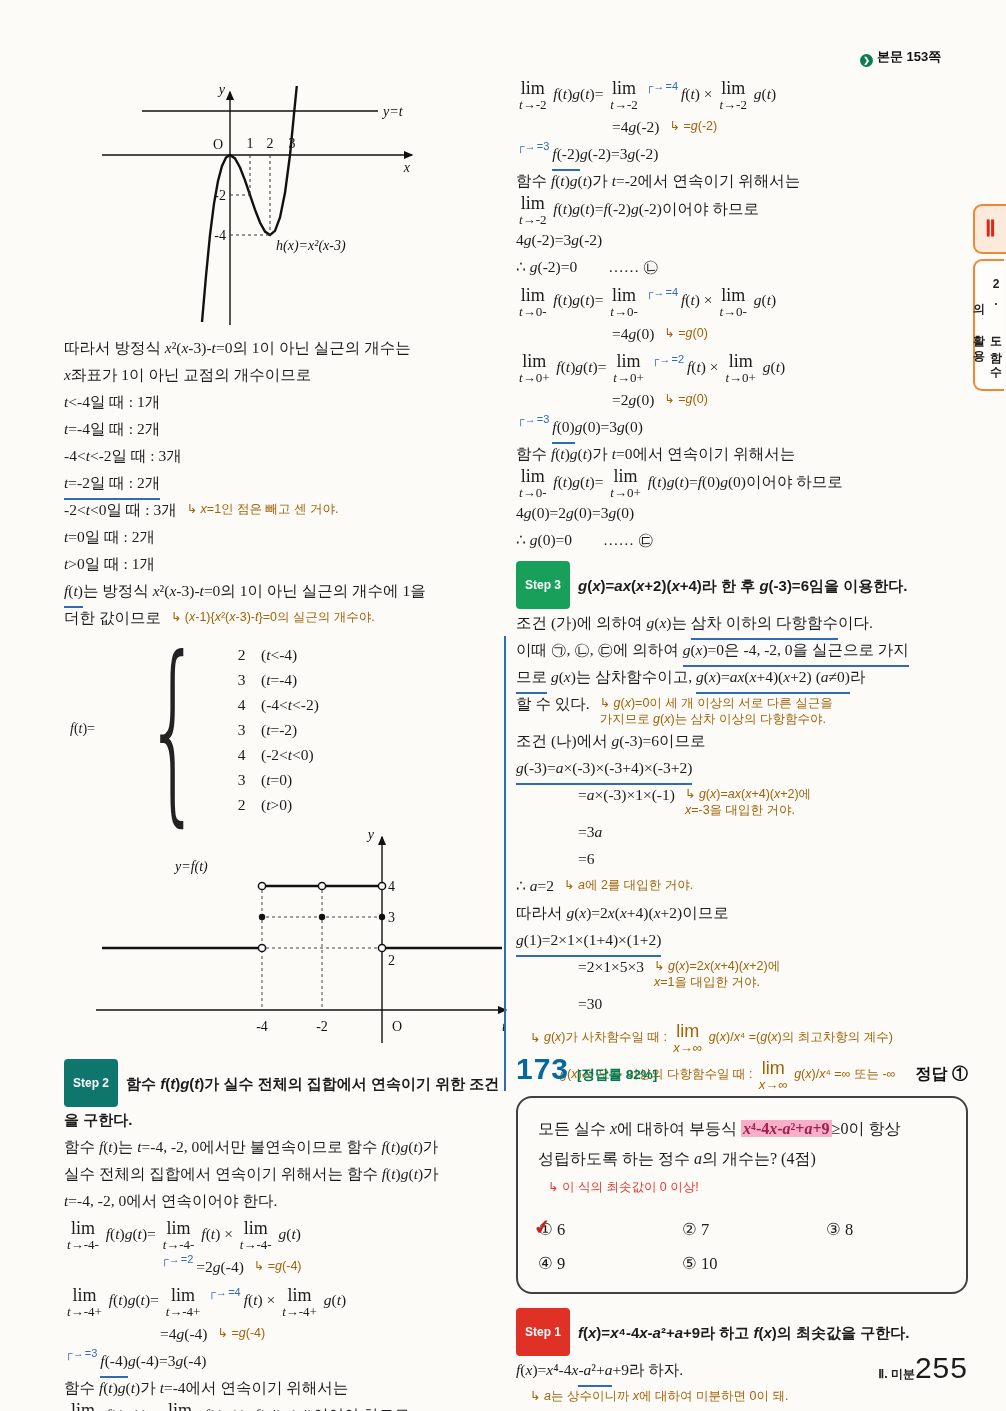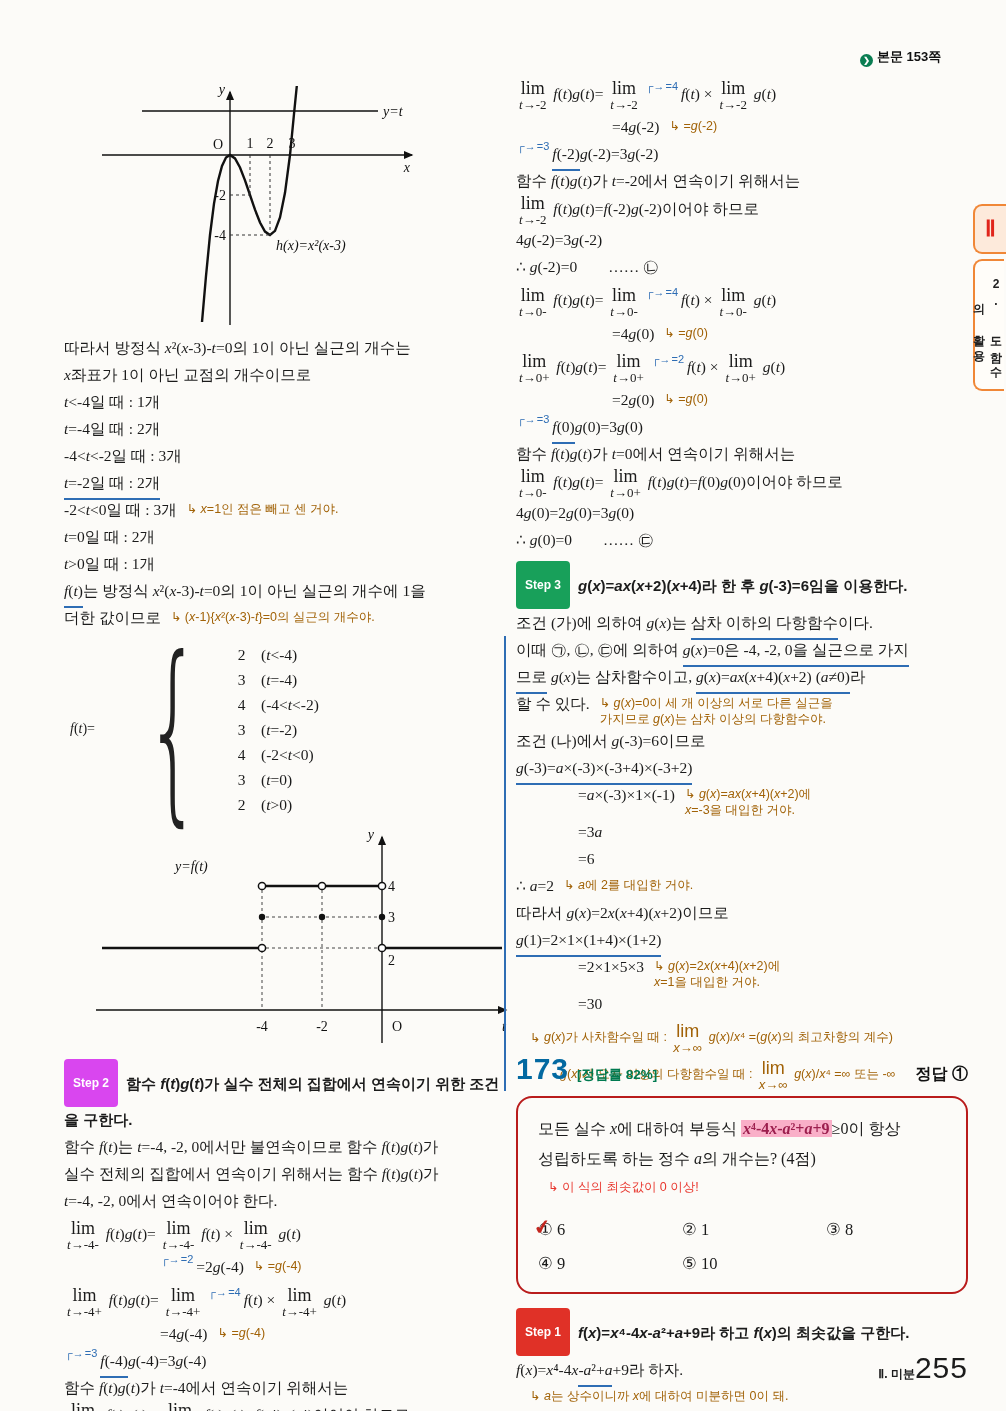--- a/index.html
+++ b/index.html
@@ -19,21 +19,21 @@
   .ub{border-bottom:2px solid #2e6db4;padding-bottom:7px;}
   .mark{color:#2e6db4;font:11px "Liberation Sans",sans-serif;position:relative;top:-9px;margin:0 3px 0 1px;white-space:nowrap;}
   .mark::before{content:"┌→";margin-right:1px;}
   .annot{color:#a16207;font:12.5px "Liberation Sans",sans-serif;margin-left:10px;display:inline-block;
          vertical-align:top;line-height:16px;padding-top:5px;}
   .annot::before{content:"↳ ";}
   .annot.na::before{content:"";}
   .annot.ra{color:#e8362d;}
   .badge{display:inline-block;padding:17px 9px;border-radius:4px;color:#fff;
          font:bold 12px "Liberation Sans",sans-serif;margin-right:8px;vertical-align:2px;}
-  .b-blue{background:#d946ef;} .b-green{background:#18a05a;} .b-red{background:#e03127;}
+  .b-blue{background:#0f766e;} .b-green{background:#18a05a;} .b-red{background:#e03127;}
   .stitle{font:bold 15px "Liberation Sans",sans-serif;line-height:26px;}
   .col{position:absolute;}
   #col-left{left:64px;top:80px;width:438px;}
   #col-right{left:516px;top:74px;width:456px;}
   #block-173{left:516px;top:1052px;width:452px;}
   
   .pw{display:flex;align-items:center;margin:8px 0 6px 6px;}
   .pw-l{font-size:14px;margin-right:16px;}
   .brace{font-family:"DejaVu Sans",sans-serif;font-size:196px;line-height:180px;transform:scaleX(.45);
          transform-origin:center;font-weight:200;color:#222;}
@@ -54,21 +54,21 @@
         writing-mode:vertical-rl;text-orientation:upright;font:bold 12px "Liberation Sans",sans-serif;
         color:#222;height:132px;padding:9px 0;text-align:center;letter-spacing:3px;width:31px;box-sizing:border-box;}
   #footer{position:absolute;right:38px;bottom:26px;display:flex;align-items:baseline;gap:0;}
   #footer .sec{font:bold 12px "Liberation Sans",sans-serif;}
   #footer .pnum{font:400 30px "Liberation Sans",sans-serif;letter-spacing:1px;}
   
   .p-head{display:flex;align-items:baseline;}
   .p-num{font:bold 30px "Liberation Sans",sans-serif;color:#0369a1;letter-spacing:1px;}
   .p-rate{font:bold 13.5px "Liberation Sans",sans-serif;color:#007a50;margin-left:8px;}
   .p-ans{margin-left:auto;font:bold 16px "Liberation Sans",sans-serif;color:#111;}
-  .qbox{border:2px solid #b91c1c;border-radius:16px;padding:16px 20px 18px 20px;margin-top:10px;}
+  .qbox{border:2px solid #404040;border-radius:16px;padding:16px 20px 18px 20px;margin-top:10px;}
   .qbox .ln{font-size:16px;line-height:30px;}
   .hl{background:#f9afc8;color:#9c1f4e;font-weight:bold;padding:0 2px;}
   .choices{display:grid;grid-template-columns:1.2fr 1.2fr 1fr;row-gap:14px;margin-top:16px;font-size:16.5px;}
   .choice{position:relative;}
   .chk{position:absolute;left:-4px;top:-5px;color:#c3261f;font-size:20px;transform:rotate(-10deg);}
   
   .bluebox{border-left:2px solid #2e6db4;padding-left:10px;margin-left:-12px;}
   .sec-gap{height:8px;}
 </style>
 </head>
@@ -314,21 +314,21 @@
       <span class="p-rate">[정답률 82%]</span>
       <span class="p-ans">정답 ①</span>
     </div>
     <div class="qbox">
       <div>
           <div class="ln "><span class="m">모든 실수 <i>x</i>에 대하여 부등식 <span class="hl"><i>x</i>⁴-4<i>x</i>-<i>a</i>²+<i>a</i>+9</span>≥0이 항상</span></div>
           <div class="ln "><span class="m">성립하도록 하는 정수 <i>a</i>의 개수는? (4점)</span><span class="annot ra">이 식의 최솟값이 0 이상!</span></div>
         </div>
       <div class="choices">
           <span class="choice"><span class="chk">✔</span>① 6</span>
-          <span class="choice">② 1</span>
+          <span class="choice">② 7</span>
           <span class="choice">③ 8</span>
           <span class="choice">④ 9</span>
           <span class="choice">⑤ 10</span>
         </div>
     </div>
     <div style="height:14px;"></div>
     <div>
       <div class="ln stitle">
         <span class="badge b-red">Step 1</span><span class="stitle"><i>f</i>(<i>x</i>)=<i>x</i>⁴-4<i>x</i>-<i>a</i>²+<i>a</i>+9라 하고 <i>f</i>(<i>x</i>)의 최솟값을 구한다.</span>
       </div>

